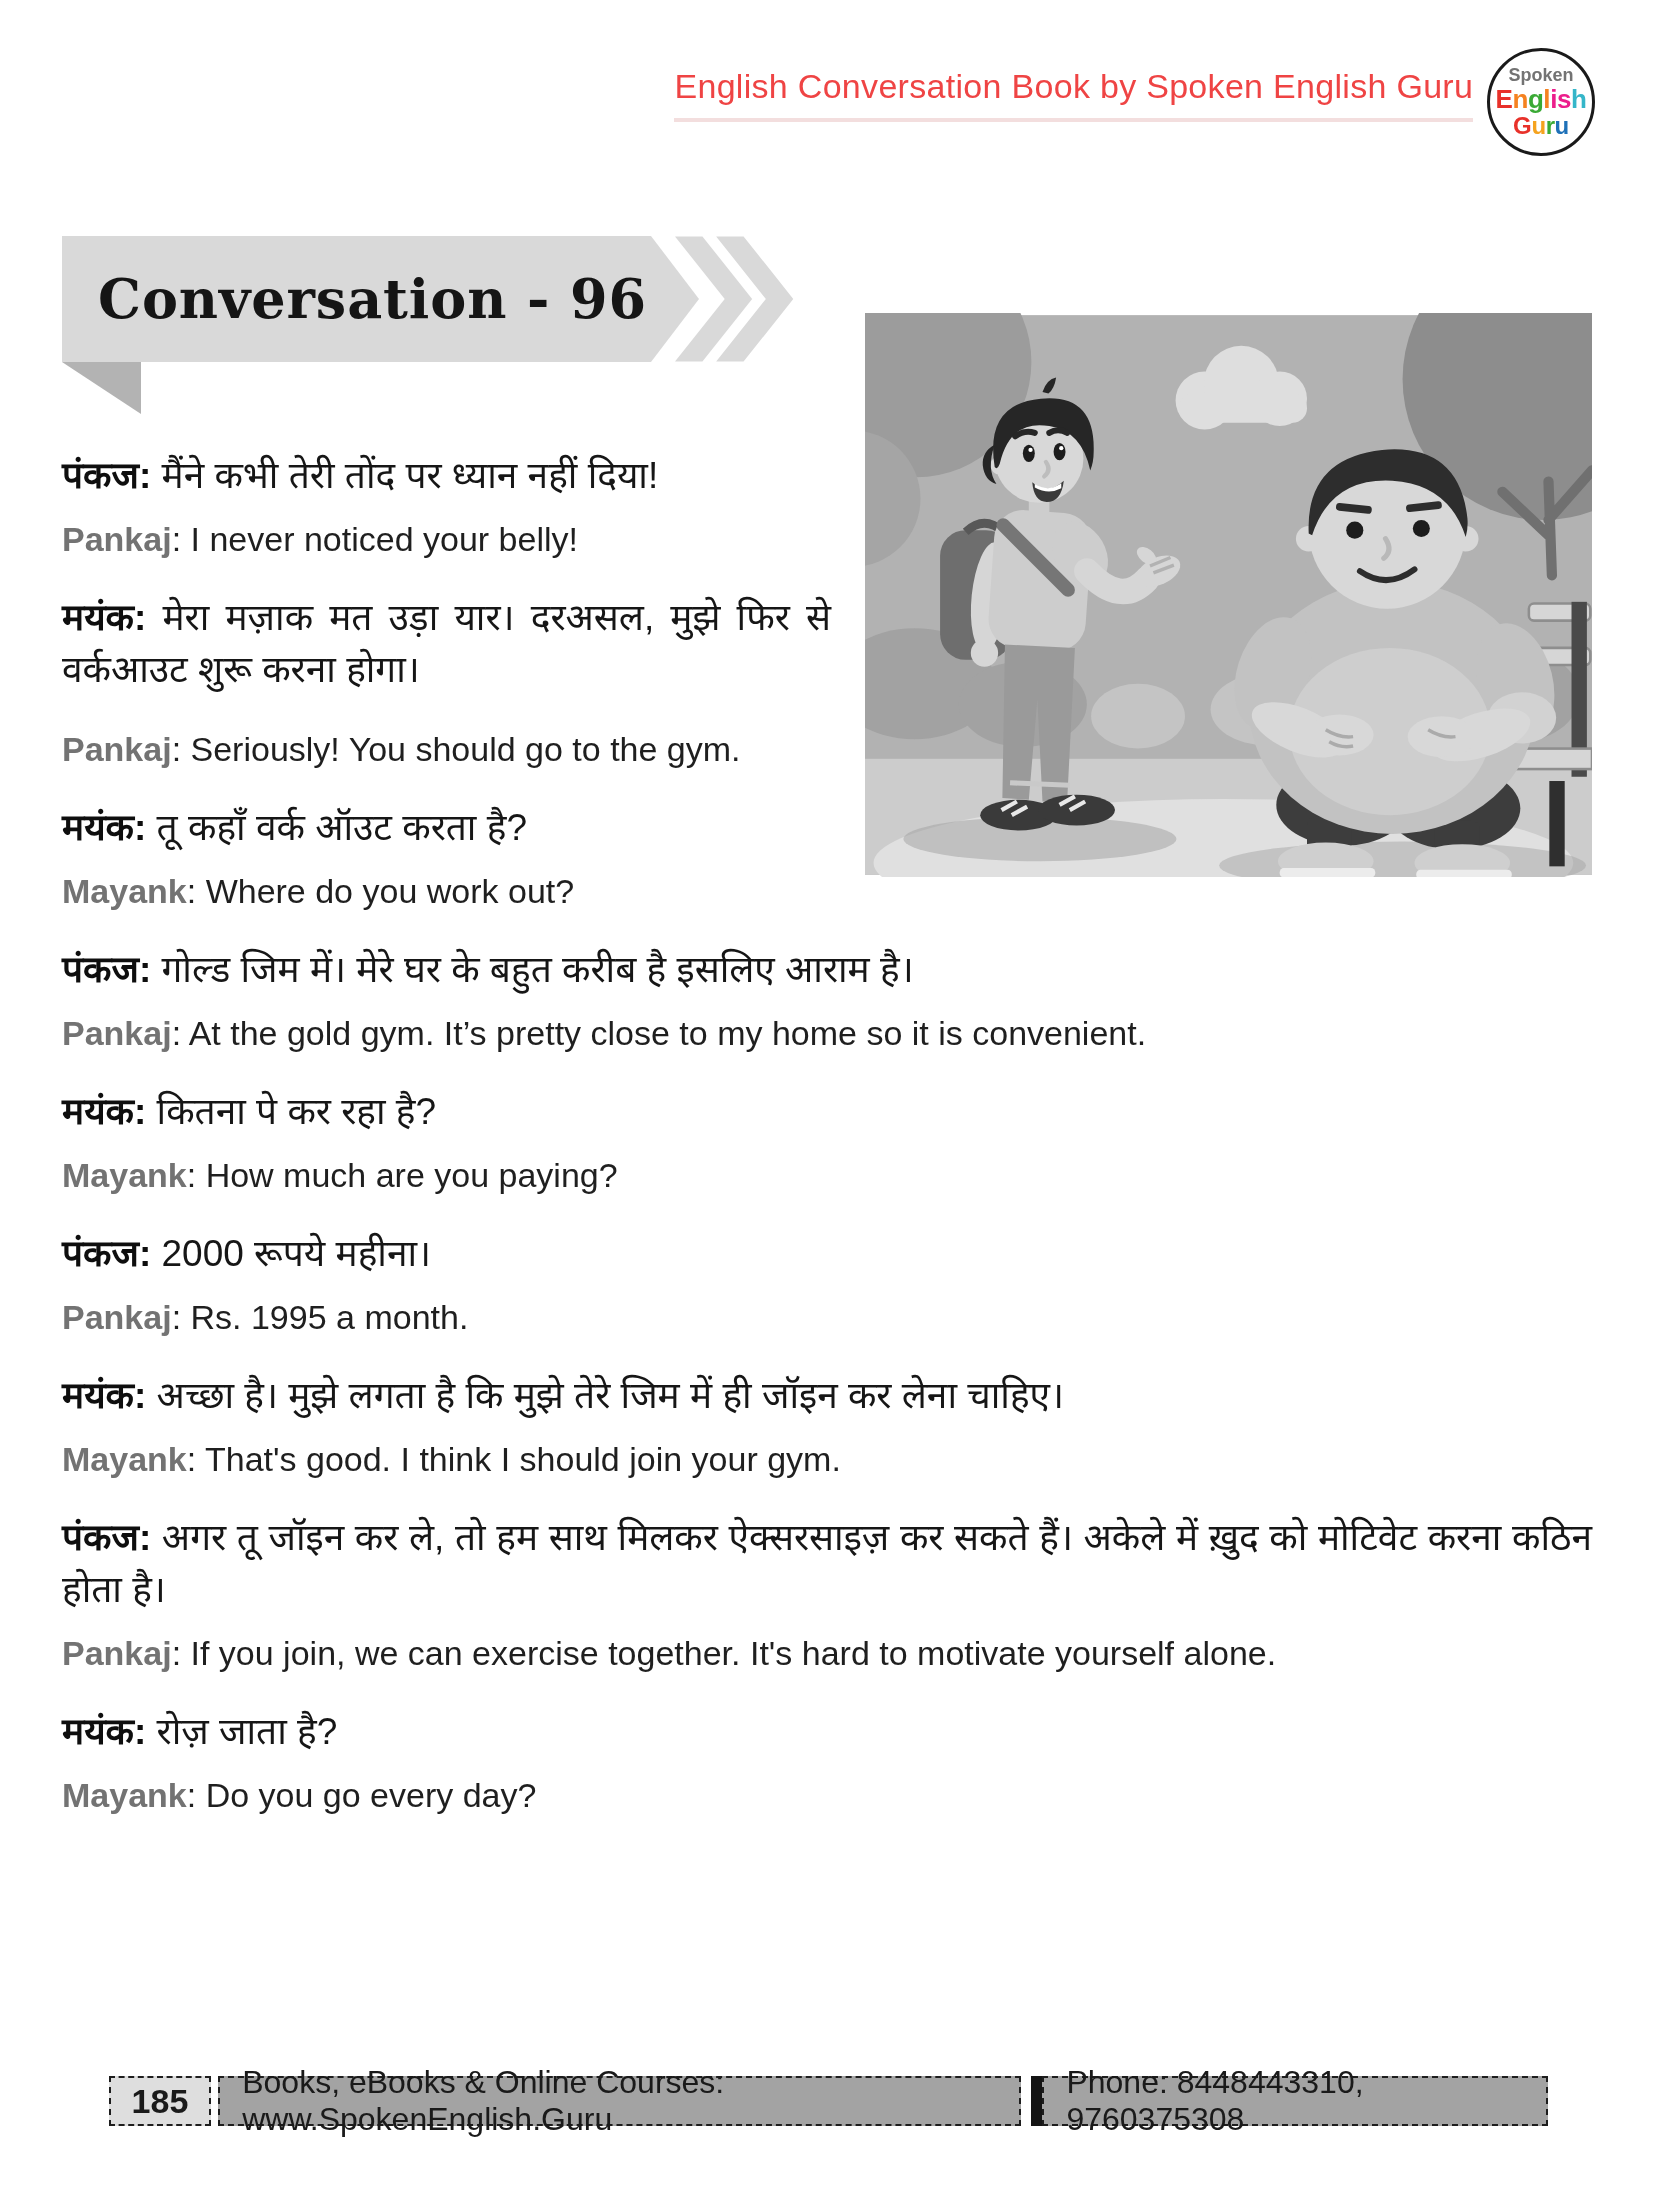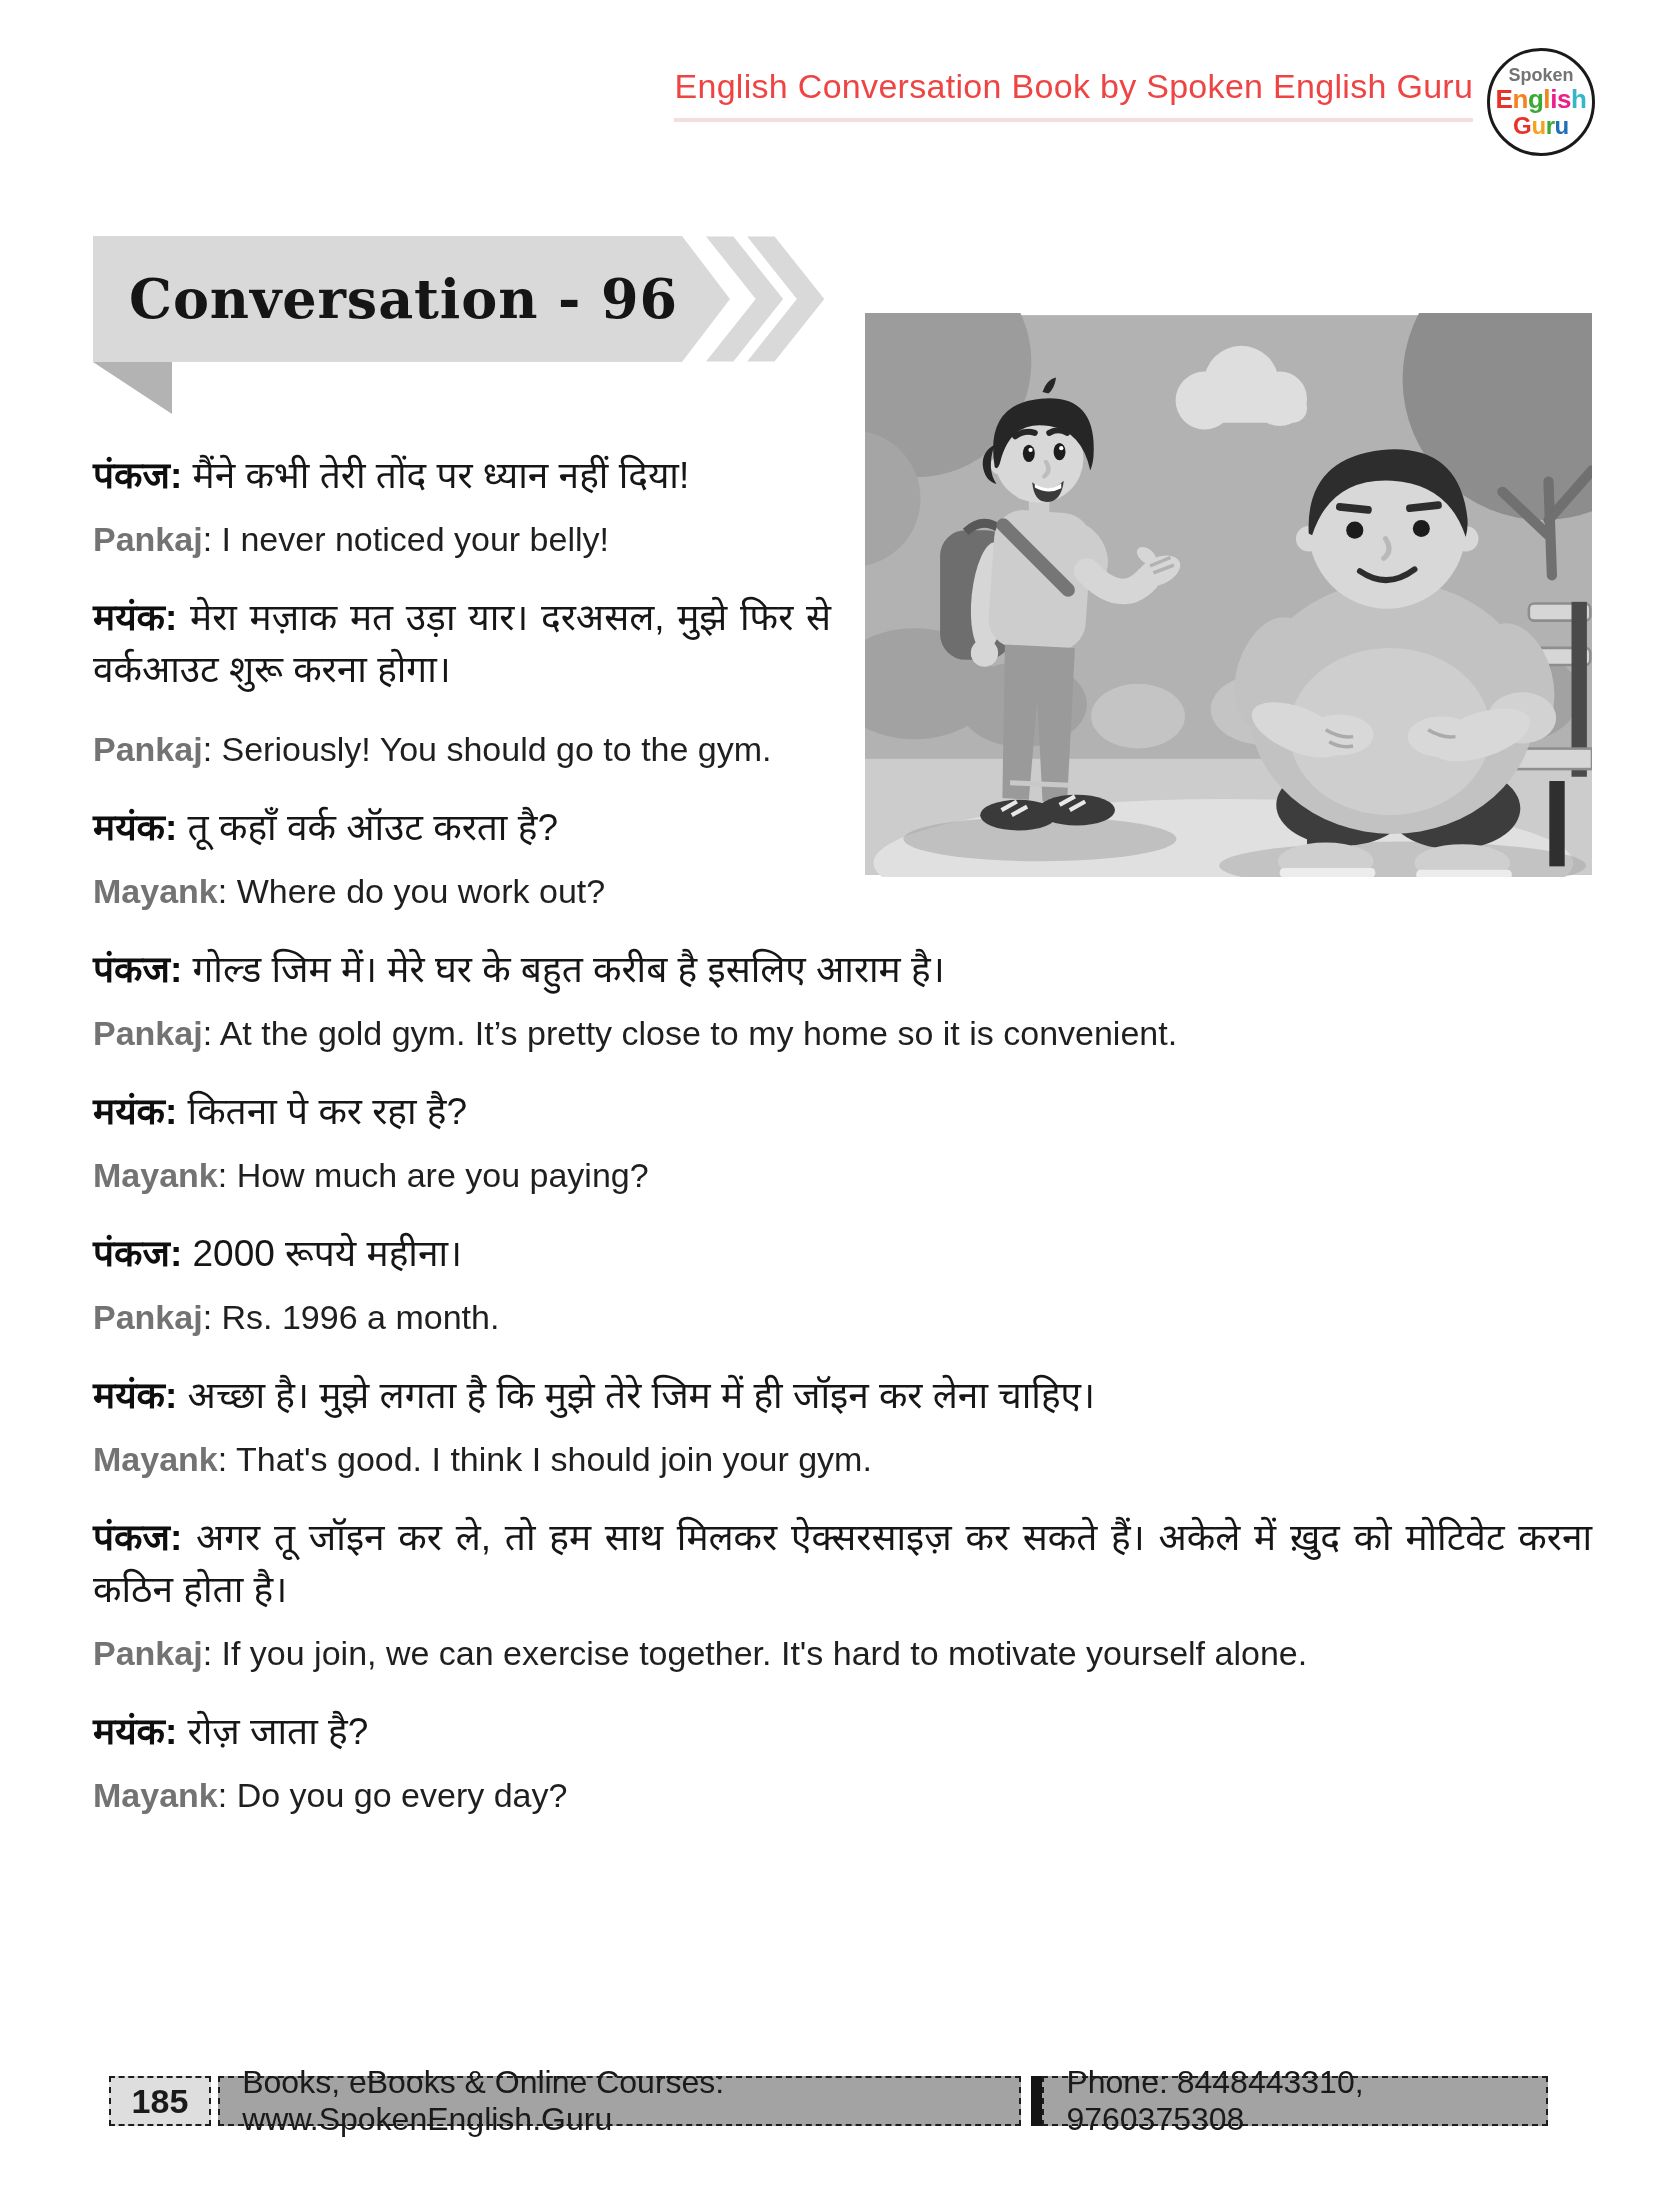--- a/index.html
+++ b/index.html
@@ -30,21 +30,21 @@
     line-height:1;
   }
   .logo-top{font-size:18px;font-weight:700;color:#737373;letter-spacing:0;}
   .logo-mid{font-size:26px;font-weight:800;letter-spacing:-0.4px;margin-top:1.7px;}
   .logo-bot{font-size:24px;font-weight:800;letter-spacing:-0.4px;margin-top:1.7px;}
   .lc0{color:#e8312a}.lc1{color:#f58220}.lc2{color:#3aaa35}.lc3{color:#f58220}
   .lc4{color:#ec1e8c}.lc5{color:#ec1e8c}.lc6{color:#35b6c9}
   .gc0{color:#e8312a}.gc1{color:#f5a31f}.gc2{color:#3aaa35}.gc3{color:#1e71b8}
 
   
-  .content{padding:0 82px 0 93px;}
+  .content{padding:0 82px 0 62px;}
   .illustration{
     float:right;width:727px;height:564px;
     margin:77px 0 26px 34px;padding:0;
   }
   .illustration svg{display:block;width:100%;height:100%;}
 
   
   .banner-area{position:relative;width:733px;height:179px;margin:80px 0 35px 0;}
   .banner-body{
     position:absolute;left:0;top:0;width:637px;height:126px;background:#d9d9d9;
@@ -257,21 +257,21 @@
         <p class="en"><b>Pankaj</b><span>: At the gold gym. It’s pretty close to my home so it is convenient.</span></p>
       </div>
 
       <div class="exchange">
         <p class="hi"><b>मयंक:</b> <span>कितना पे कर रहा है?</span></p>
         <p class="en"><b>Mayank</b><span>: How much are you paying?</span></p>
       </div>
 
       <div class="exchange">
         <p class="hi"><b>पंकज:</b> <span>2000 रूपये महीना।</span></p>
-        <p class="en"><b>Pankaj</b><span>: Rs. 1996 a month.</span></p>
+        <p class="en"><b>Pankaj</b><span>: Rs. 1995 a month.</span></p>
       </div>
 
       <div class="exchange">
         <p class="hi"><b>मयंक:</b> <span>अच्छा है। मुझे लगता है कि मुझे तेरे जिम में ही जॉइन कर लेना चाहिए।</span></p>
         <p class="en"><b>Mayank</b><span>: That's good. I think I should join your gym.</span></p>
       </div>
 
       <div class="exchange">
         <p class="hi"><b>पंकज:</b> <span>अगर तू जॉइन कर ले, तो हम साथ मिलकर ऐक्सरसाइज़ कर सकते हैं। अकेले में ख़ुद को मोटिवेट करना कठिन होता है।</span></p>
         <p class="en"><b>Pankaj</b><span>: If you join, we can exercise together. It's hard to motivate yourself alone.</span></p>

